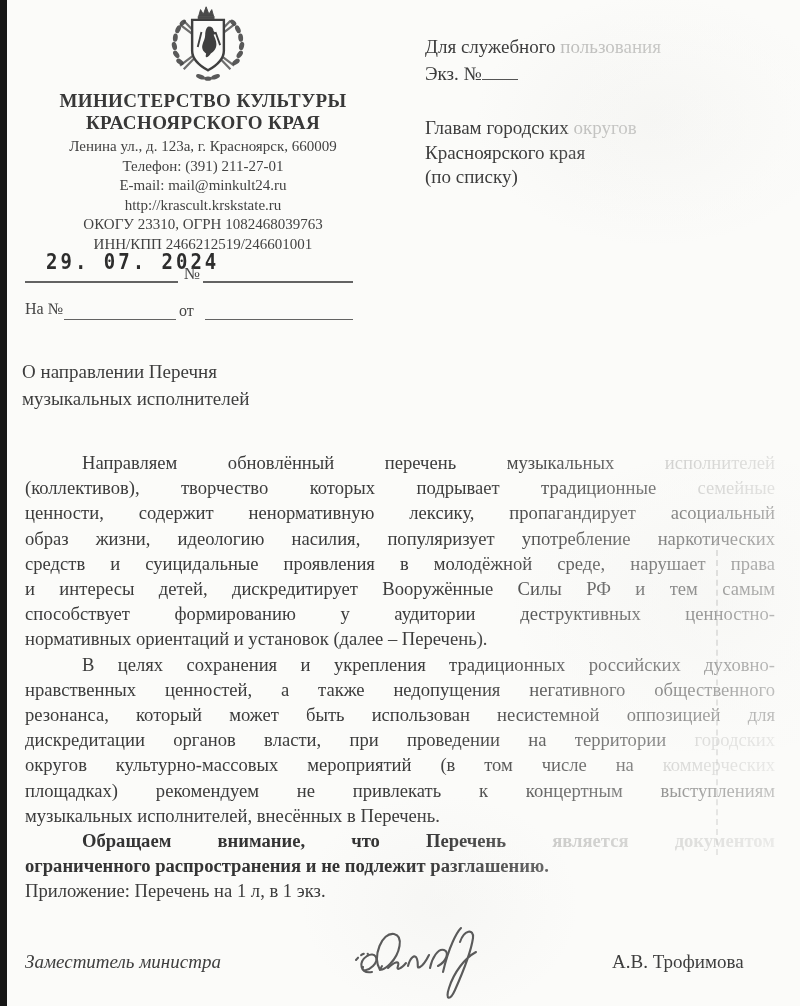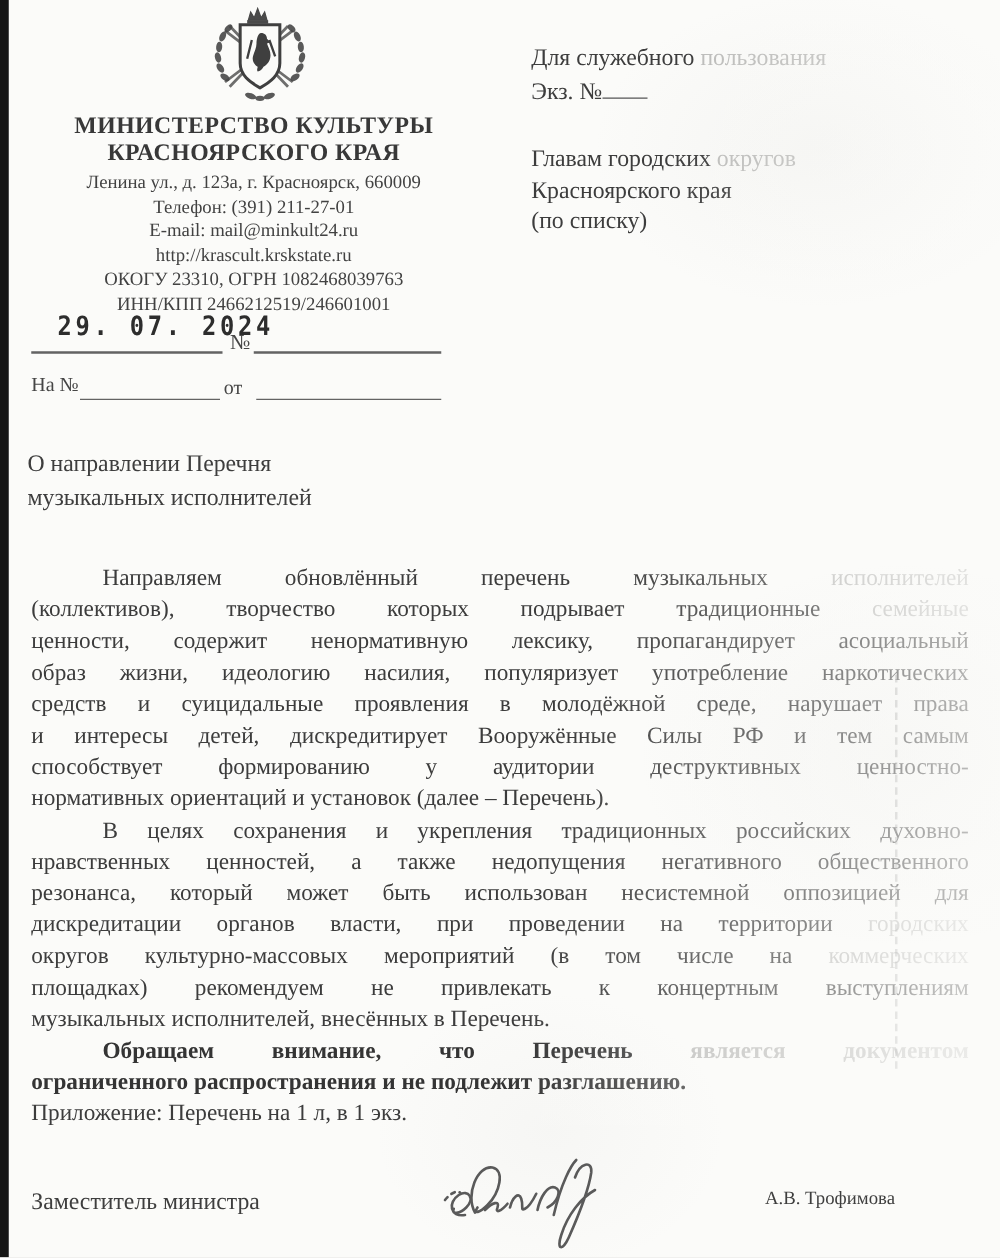--- a/index.html
+++ b/index.html
@@ -45,22 +45,22 @@
   
   .subject{position:absolute;left:22px;top:359px;font-size:19px;line-height:26.5px;color:#3e3e3e;}
   
   .body-text{position:absolute;left:25px;top:450px;width:750px;font-size:18.6px;line-height:25.2px;color:#3c3c3c;}
   .body-text .line{white-space:normal;}
   .body-text .line.justify{text-align:justify;text-align-last:justify;}
   .body-text .line.last{text-align:left;}
   .body-text .line.indent{padding-left:57px;}
   .para.bold{font-weight:bold;color:#343434;}
   
-  .sig-position{position:absolute;left:25px;top:951px;font-size:19px;color:#3e3e3e;}
-  .sig-name{position:absolute;left:612px;top:951px;font-size:15px;color:#3e3e3e;}
+  .sig-position{position:absolute;left:25px;top:951px;font-size:19px;color:#3e3e3e;font-style:italic;}
+  .sig-name{position:absolute;left:612px;top:951px;font-size:19px;color:#3e3e3e;}
   .sig-script{position:absolute;left:342px;top:908px;width:165px;height:98px;}
 </style>
 </head>
 <body>
 
 <div class="page">
 
   <div class="left-strip"></div>
 
   <svg class="emblem" viewBox="0 0 120 90" xmlns="http://www.w3.org/2000/svg">

